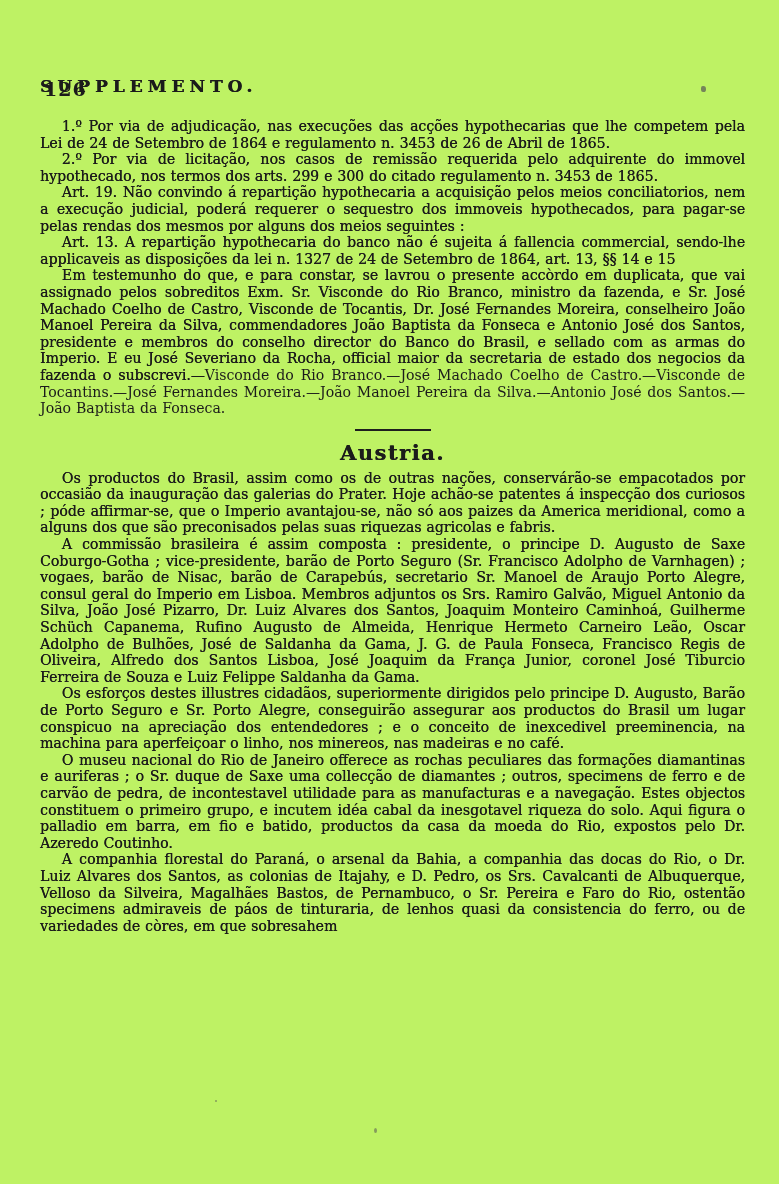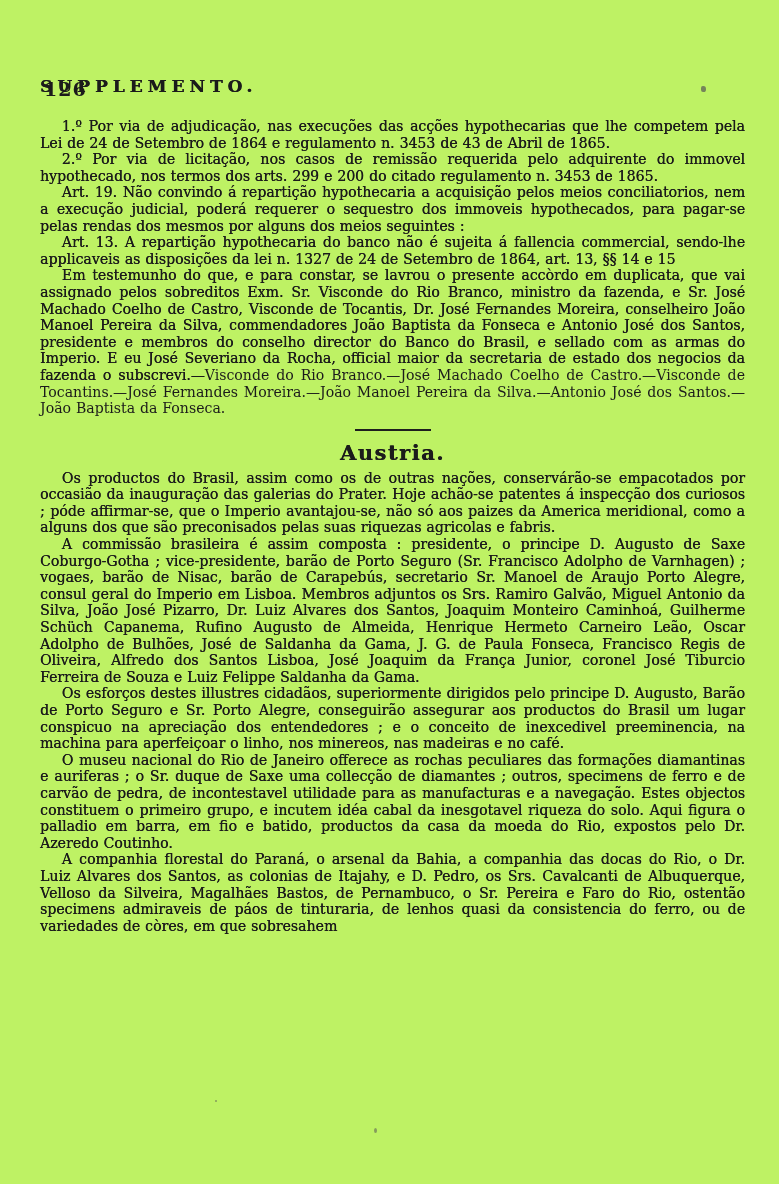--- a/index.html
+++ b/index.html
@@ -98,22 +98,22 @@
 <body>
 
 <div class="page">
 
   <header class="page-header">
     <span class="page-num">126</span>
     <h1 class="page-title">SUPPLEMENTO.</h1>
   </header>
 
   <section>
-    <p class="body-par">1.º Por via de adjudicação, nas execuções das acções hypothecarias que lhe competem pela Lei de 24 de Setembro de 1864 e regulamento n. 3453 de 43 de Abril de 1865.</p>
-    <p class="body-par">2.º Por via de licitação, nos casos de remissão requerida pelo adquirente do immovel hypothecado, nos termos dos arts. 299 e 200 do citado regulamento n. 3453 de 1865.</p>
+    <p class="body-par">1.º Por via de adjudicação, nas execuções das acções hypothecarias que lhe competem pela Lei de 24 de Setembro de 1864 e regulamento n. 3453 de 26 de Abril de 1865.</p>
+    <p class="body-par">2.º Por via de licitação, nos casos de remissão requerida pelo adquirente do immovel hypothecado, nos termos dos arts. 299 e 300 do citado regulamento n. 3453 de 1865.</p>
     <p class="body-par">Art. 19. Não convindo á repartição hypothecaria a acquisição pelos meios conciliatorios, nem a execução judicial, poderá requerer o sequestro dos immoveis hypothecados, para pagar-se pelas rendas dos mesmos por alguns dos meios seguintes :</p>
     <p class="body-par">Art. 13. A repartição hypothecaria do banco não é sujeita á fallencia commercial, sendo-lhe applicaveis as disposições da lei n. 1327 de 24 de Setembro de 1864, art. 13, §§ 14 e 15</p>
     <p class="body-par"><span>Em testemunho do que, e para constar, se lavrou o presente accòrdo em duplicata, que vai assignado pelos sobreditos Exm. Sr. Visconde do Rio Branco, ministro da fazenda, e Sr. José Machado Coelho de Castro, Visconde de Tocantis, Dr. José Fernandes Moreira, conselheiro João Manoel Pereira da Silva, commendadores João Baptista da Fonseca e Antonio José dos Santos, presidente e membros do conselho director do Banco do Brasil, e sellado com as armas do Imperio. E eu José Severiano da Rocha, official maior da secretaria de estado dos negocios da fazenda o subscrevi.—</span><span class="sig">Visconde do Rio Branco.—José Machado Coelho de Castro.—Visconde de Tocantins.—José Fernandes Moreira.—João Manoel Pereira da Silva.—Antonio José dos Santos.—João Baptista da Fonseca.</span></p>
   </section>
 
   <div class="divider"></div>
 
   <section>
     <h2 class="section-title">Austria.</h2>
     <p class="body-par">Os productos do Brasil, assim como os de outras nações, conservárão-se empacotados por occasião da inauguração das galerias do Prater. Hoje achão-se patentes á inspecção dos curiosos ; póde affirmar-se, que o Imperio avantajou-se, não só aos paizes da America meridional, como a alguns dos que são preconisados pelas suas riquezas agricolas e fabris.</p>

